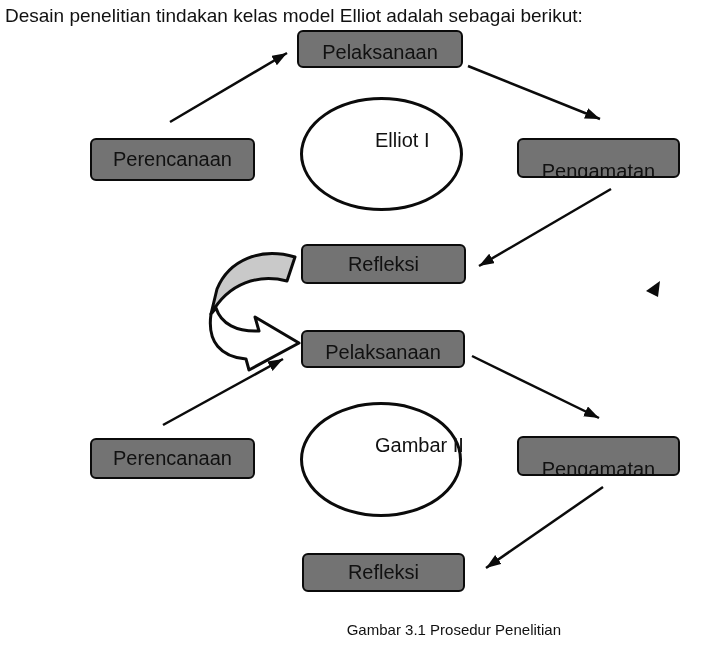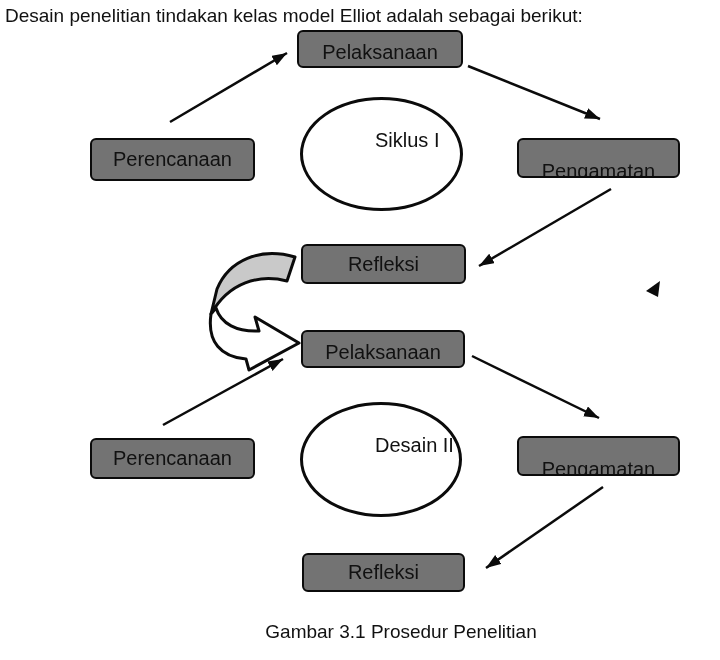--- a/index.html
+++ b/index.html
@@ -18,22 +18,22 @@
     top: 5px;
     font-size: 19px;
     letter-spacing: 0px;
     white-space: nowrap;
   }
   .caption {
     position: absolute;
     left: 241px;
     top: 621px;
     width: 320px;
-    text-align: center;
-    font-size: 19px;
+    text-align: right;
+    font-size: 15px;
     white-space: nowrap;
   }
   svg.layer {
     position: absolute;
     left: 0; top: 0;
     width: 720px; height: 660px;
   }
   .box {
     position: absolute;
     box-sizing: border-box;
@@ -107,37 +107,37 @@
     <line class="arrow-line" x1="472" y1="356" x2="599" y2="418" marker-end="url(#ah)"></line>
     <line class="arrow-line" x1="603" y1="487" x2="486" y2="568" marker-end="url(#ah)"></line>
 
     <polygon points="646,291 660,281 658,297" fill="#0b0b0b"></polygon>
   </svg>
 
   <div class="box b-pel1">
     <span class="lbl">Pelaksanaan</span>
   </div>
   <div class="ellipse e1">
-    <span class="elbl">Siklus I</span>
+    <span class="elbl">Elliot I</span>
   </div>
   <div class="box b-per1">
     <span class="lbl low">Perencanaan</span>
   </div>
   <div class="box b-peng1">
     <span class="lbl lowest">Pengamatan</span>
   </div>
   <div class="box b-ref1">
     <span class="lbl low">Refleksi</span>
   </div>
 
   <div class="box b-pel2">
     <span class="lbl">Pelaksanaan</span>
   </div>
   <div class="ellipse e2">
-    <span class="elbl">Desain II</span>
+    <span class="elbl">Gambar II</span>
   </div>
   <div class="box b-per2">
     <span class="lbl low">Perencanaan</span>
   </div>
   <div class="box b-peng2">
     <span class="lbl lowest">Pengamatan</span>
   </div>
   <div class="box b-ref2">
     <span class="lbl low">Refleksi</span>
   </div>

